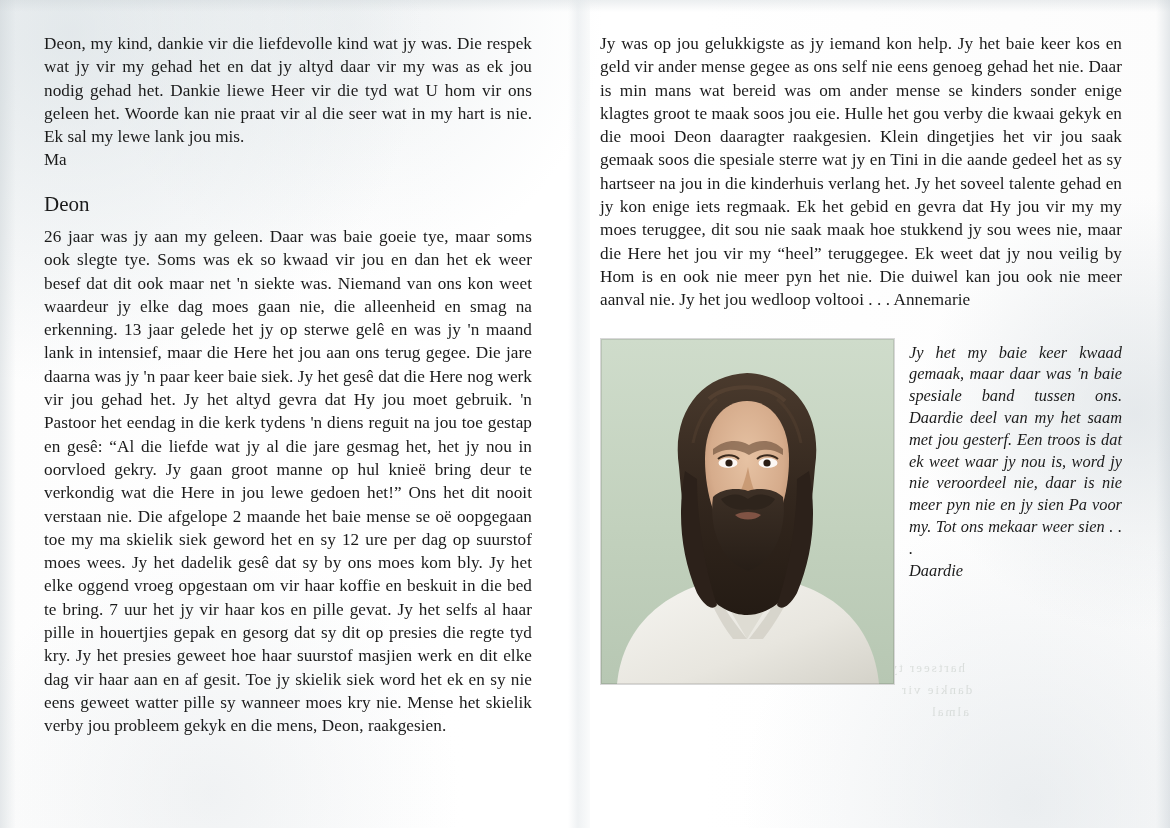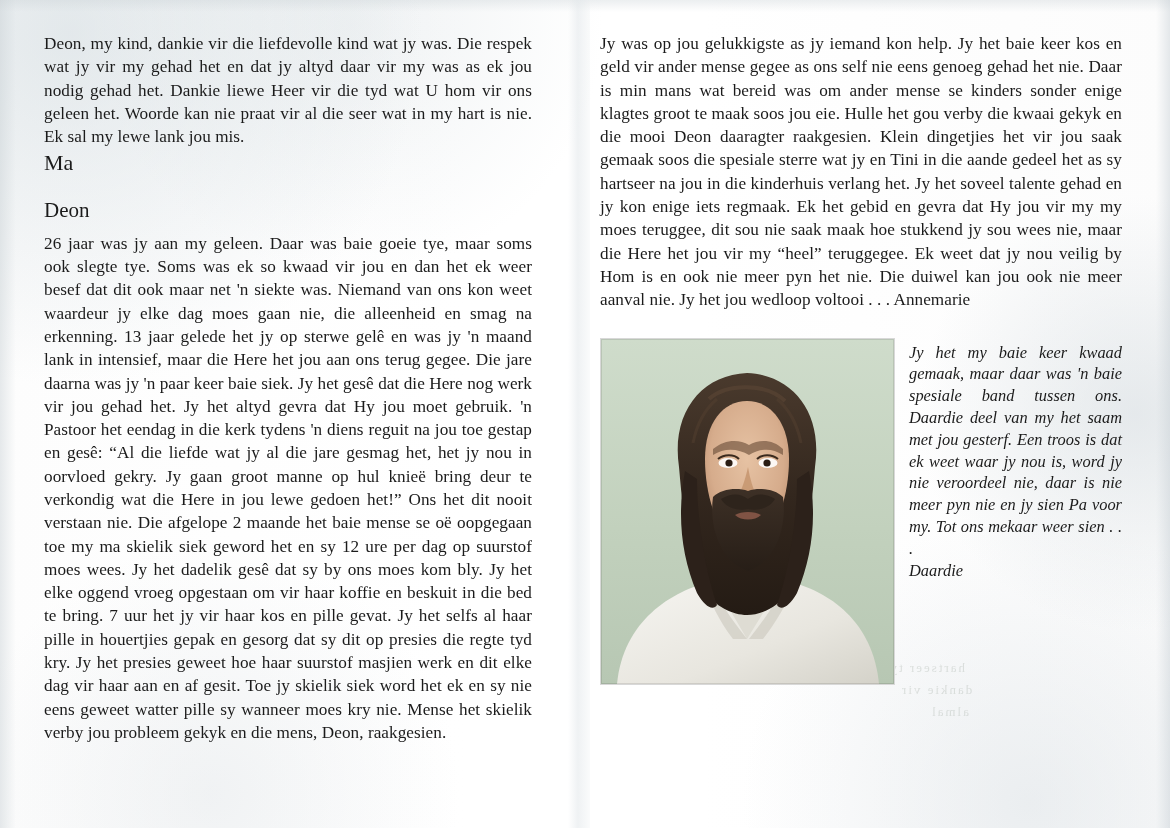--- a/index.html
+++ b/index.html
@@ -61,21 +61,21 @@
     line-height: 1.355;
     text-align: justify;
     text-justify: inter-word;
     letter-spacing: 0.05px;
   }
 
   p.body.tight { margin-bottom: 0; }
 
   .signature {
     margin: 0;
-    font-size: 22px;
+    font-size: 17px;
     line-height: 1.355;
   }
 
   .spacer-sm { height: 18px; }
   .spacer-xs { height: 7px; }
 
   .heading-name {
     margin: 0;
     font-size: 21px;
     line-height: 1.355;

